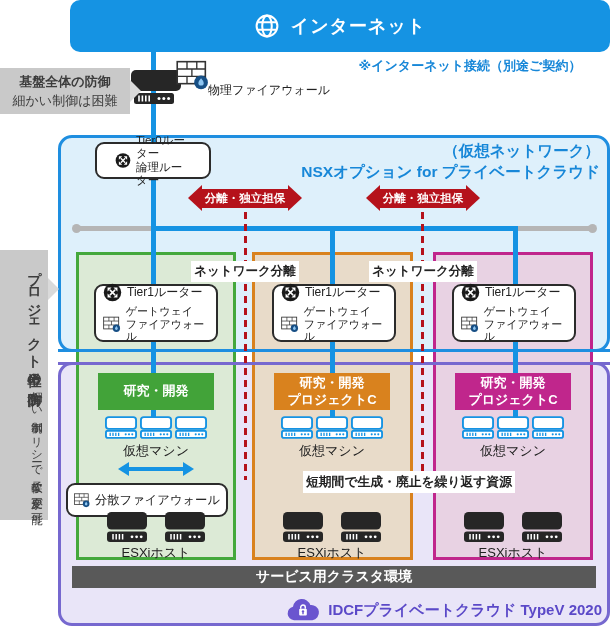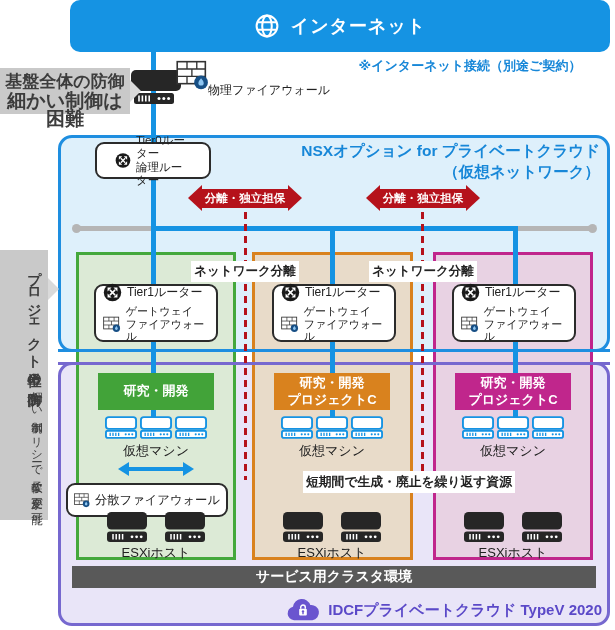--- a/index.html
+++ b/index.html
@@ -33,22 +33,22 @@
 
   
   .internet-bar{left:70px;top:0;width:540px;height:52px;background:var(--blue);
     border-radius:10px;display:flex;align-items:center;justify-content:center;gap:11px;z-index:5}
   .internet-bar .lbl{color:#fff;font-size:18px;font-weight:bold;letter-spacing:1px}
   .internet-note{left:335px;top:57px;width:270px;text-align:center;color:var(--blue-text);
     font-size:13px;font-weight:bold;z-index:5}
 
   .callout{background:var(--callout-bg);color:#3c3c3c;z-index:6}
   .callout-infra{left:0;top:68px;width:130px;height:46px;text-align:center;padding-top:4px}
-  .callout-infra .t1{font-size:17px;font-weight:bold;line-height:20px}
-  .callout-infra .t2{font-size:19px;font-weight:bold;line-height:18px}
+  .callout-infra .t1{font-size:13px;font-weight:bold;line-height:20px}
+  .callout-infra .t2{font-size:13px;font-weight:normal;line-height:18px}
   .arrow-right{width:0;height:0;border-top:11px solid transparent;border-bottom:11px solid transparent;
     border-left:11px solid var(--callout-arrow);z-index:6}
   .callout-vert{left:0;top:250px;width:48px;height:270px;padding:10px 2px;
     writing-mode:vertical-rl;display:flex;flex-direction:row;z-index:6}
   .callout-vert .t1{font-size:14px;font-weight:bold;line-height:23px;letter-spacing:1px}
   .callout-vert .t2{font-size:11.5px;line-height:19px;letter-spacing:1px}
 
   .pfw-label{left:208px;top:82px;font-size:12px;color:var(--dark);z-index:6}
 
   
@@ -244,22 +244,22 @@
 
   <svg class="abs" style="left:131px;top:64px;z-index:5" width="56" height="42">
       <use href="#sym-fw-device"></use>
     </svg>
   <svg class="abs" style="left:176px;top:59px;z-index:6" width="33" height="31">
       <use href="#sym-firewall"></use>
     </svg>
   <div class="abs pfw-label">物理ファイアウォール</div>
 
   <div class="abs nsx-title">
+    <div>（仮想ネットワーク）</div>
     <div>NSXオプション for プライベートクラウド</div>
-    <div>（仮想ネットワーク）</div>
   </div>
 
   <div class="abs node-box tier0-box">
     <div class="row">
       <svg width="21" height="21">
           <use href="#sym-router"></use>
         </svg>
       <div class="txt">
         <div>Tier0ルーター</div>
         <div>論理ルーター</div>

